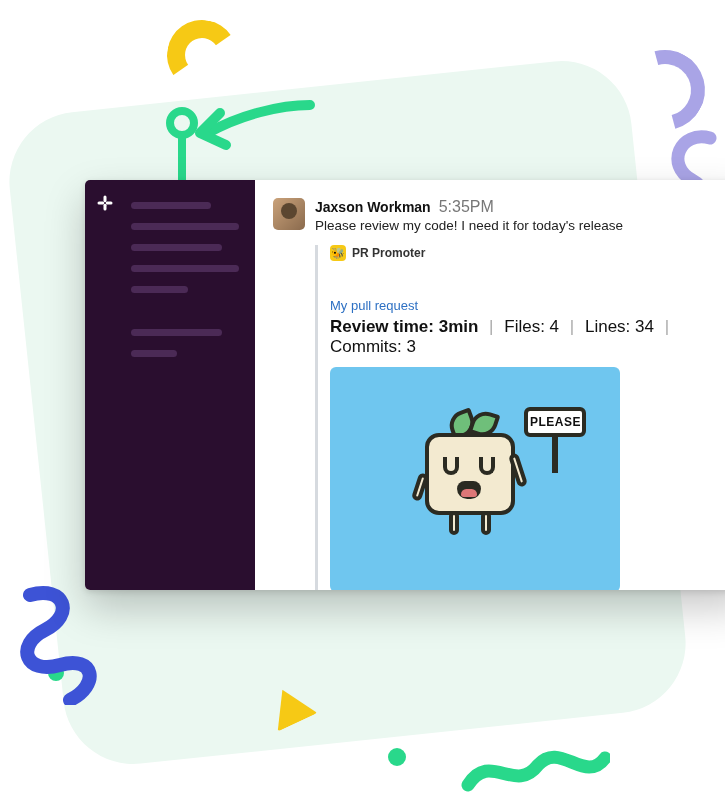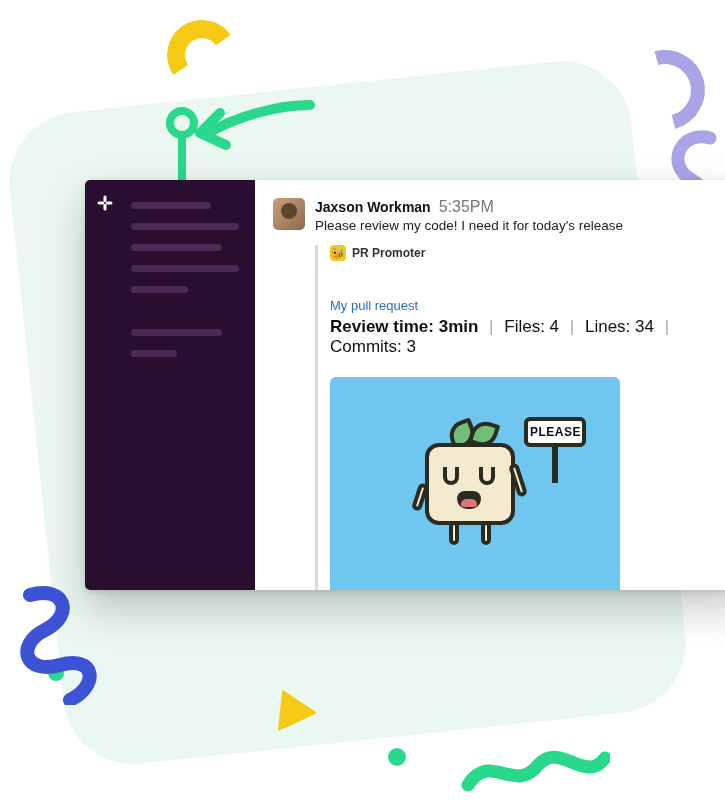--- a/index.html
+++ b/index.html
@@ -105,21 +105,21 @@
     background:#f6c915; display:flex; align-items:center; justify-content:center;
     font-size:11px;
   }
   .app-name { font-weight:700; font-size:12px; color:#333; }
   .link { color:#2d70c3; font-size:13px; margin-bottom:4px; cursor:pointer;margin-top:37px; }
   .stats { font-size:17px; color:#111; }
   .stats b { font-weight:700; }
   .stats .sep { color:#aaa; margin:0 6px; }
 
   .gif {
-    margin-top:20px;
+    margin-top:10px;
     width:290px; height:225px;
     background:#6fc6ef;
     border-radius:6px;
     display:flex; align-items:center; justify-content:center;
     position:relative;
   }
   
   .tofu { position:relative; width:120px; height:130px; }
   .tofu .block {
     position:absolute; left:10px; top:18px; width:90px; height:82px;

